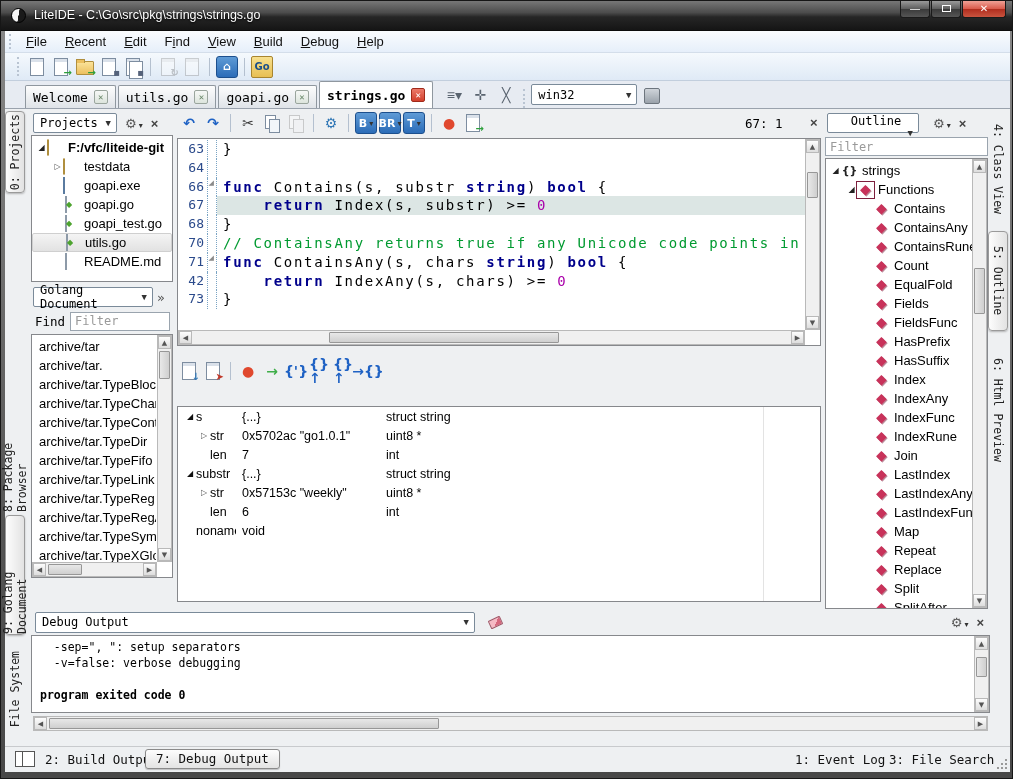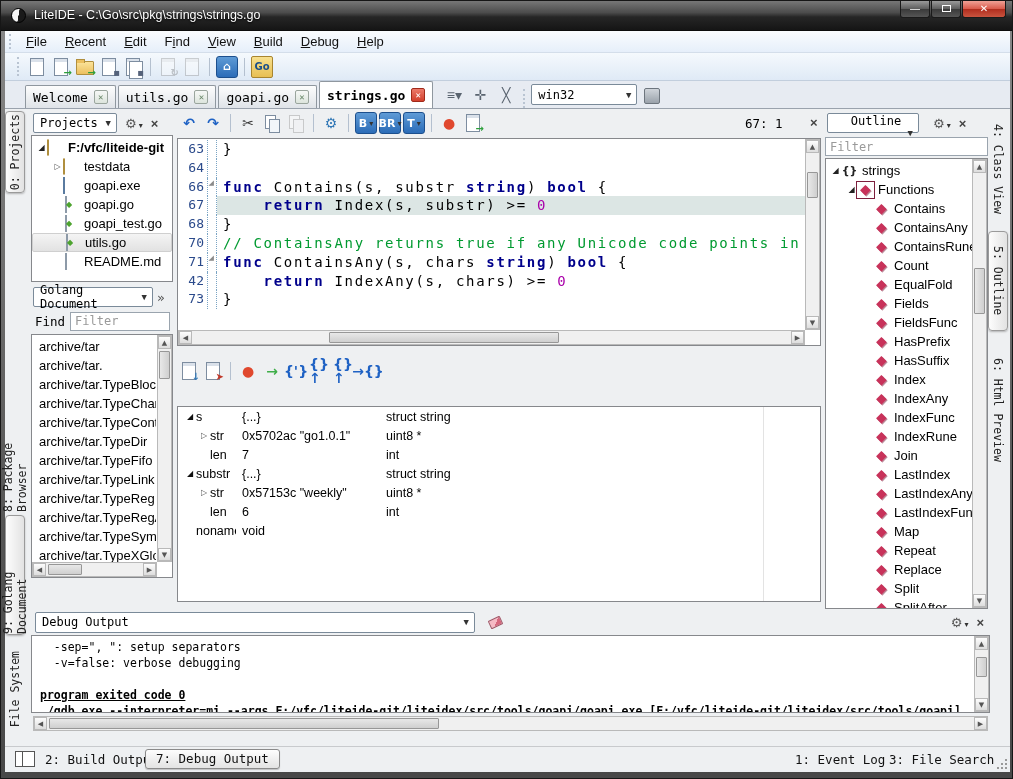--- a/index.html
+++ b/index.html
@@ -108,21 +108,21 @@
   
   .vhead{display:flex;height:19px;background:linear-gradient(180deg,#fcfcfc,#e9e9e9);border-bottom:1px solid #cfcfcf;
     font-family:"DejaVu Sans Mono",monospace;font-size:11.5px;color:#222;align-items:center;}
   .vhead span{border-right:1px solid #d4d4d4;padding-left:6px;height:100%;line-height:19px;}
   .vrow{display:flex;height:19px;align-items:center;font-size:12.5px;}
   .vrow span{padding-left:6px;overflow:hidden;white-space:nowrap;}
   .vexp{display:inline-block;width:12px;font-size:8px;color:#555;text-align:center;padding:0!important;font-family:"DejaVu Sans",sans-serif;}
   .vexp.solid{color:#111;}
   
   .out-line{font-family:"DejaVu Sans Mono",monospace;font-size:11.5px;line-height:16px;white-space:pre;}
-  .out-line.b{font-weight:bold;text-decoration:underline;}
+  .out-line.b{font-weight:bold;}
   .eraser{width:13px;height:9px;background:linear-gradient(135deg,#f6b9c4 55%,#d6687e 55%);border:1px solid #a05566;transform:rotate(-25deg);border-radius:1px;}
   
   .statusbar{position:absolute;left:4px;top:745px;width:1005px;height:26px;background:#eef0f2;border-top:1px solid #c8cacd;
     font-family:"DejaVu Sans Mono",monospace;font-size:12.5px;color:#111;}
   .sb-item{position:absolute;top:5px;}
   .sb-btn{position:absolute;top:2px;height:20px;line-height:18px;padding:0 10px;border:1px solid #8a8a8a;border-radius:3px;
     background:linear-gradient(180deg,#fdfdfd,#e3e3e3);box-shadow:0 1px 1px rgba(0,0,0,.2);}
   .split-ic{position:absolute;left:10px;top:4px;width:20px;height:16px;border:1px solid #555;background:#fff;}
   .split-ic::after{content:"";position:absolute;left:6px;top:0;width:1px;height:100%;background:#555;}
   .grip{position:absolute;right:2px;bottom:2px;width:12px;height:12px;
@@ -631,21 +631,20 @@
       <span style="flex:1;"></span>
       <span class="ghost-ic">⚙<span class="dd">▾</span></span>
       <span class="close-ic" style="margin-right:6px;">×</span>
     </div>
     <div class="boxed" style="left:26px;top:526px;width:959px;height:78px;">
       <div id="dbg-out" style="position:absolute;left:8px;top:3px;right:17px;bottom:0;overflow:hidden;">
           <div class="out-line">  -sep=", ": setup separators</div>
           <div class="out-line">  -v=false: verbose debugging</div>
           <div class="out-line">&nbsp;</div>
           <div class="out-line b">program exited code 0</div>
-          <div class="out-line b">./gdb.exe --interpreter=mi --args F:/vfc/liteide-git/liteidex/src/tools/goapi/goapi.exe [F:/vfc/liteide-git/liteidex/src/tools/goapi]</div>
         </div>
       <div class="sb" style="right:0;top:0;width:15px;bottom:0;">
         <span class="sba" style="left:0;top:0;width:13px;height:13px;">▲</span>
         <span class="sbt" style="left:1px;bottom:34px;width:11px;height:20px;"></span>
         <span class="sba" style="left:0;bottom:0;width:13px;height:13px;">▼</span>
       </div>
     </div>
     <div class="sb" style="left:28px;top:607px;width:955px;height:15px;">
       <span class="sba" style="left:0;top:0;width:13px;height:13px;">◀</span>
       <span class="sbt h" style="left:15px;top:1px;width:390px;height:11px;"></span>

